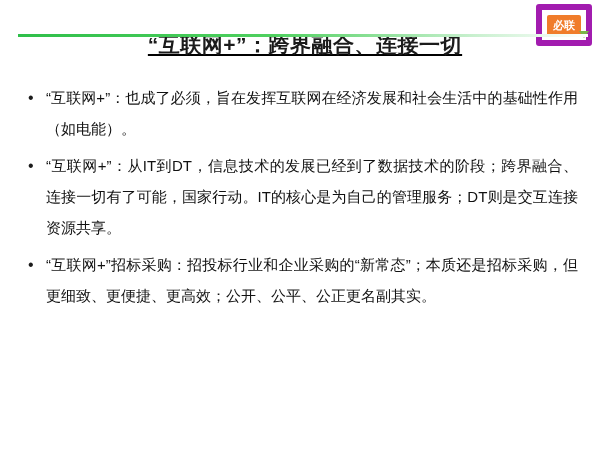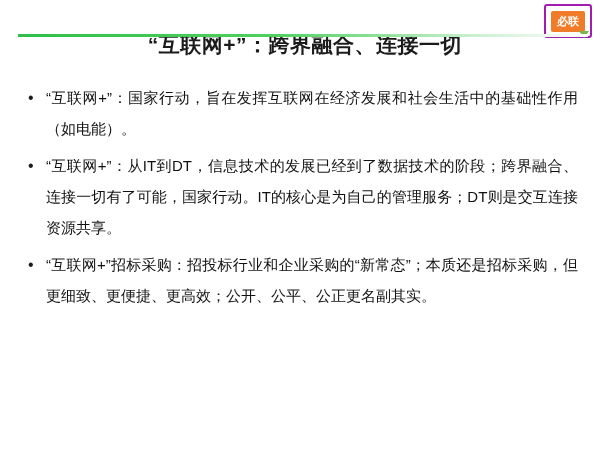--- a/index.html
+++ b/index.html
@@ -20,21 +20,21 @@
     background: #ffffff;
   }
   
   .logo {
     position: absolute;
     top: 4px;
     right: 8px;
     width: 44px;
     height: 30px;
     background: #ffffff;
-    border: 2px solid #a21caf;
+    border: 6px solid #a21caf;
     border-radius: 3px;
     display: flex;
     align-items: center;
     justify-content: center;
     font-family: Liberation Serif, serif;
   }
   .logo-inner {
     width: 34px;
     height: 21px;
     background: #f07c2a;
@@ -56,20 +56,21 @@
     border-right: 5px solid transparent;
     border-top: 7px solid #7ab648;
   }
   
   .title-wrap {
     position: absolute;
     top: 30px;
     left: 18px;
     right: 8px;
     height: 38px;
+    text-decoration: underline;
   }
   .title-text {
     font-size: 21px;
     font-weight: bold;
     color: #1b1b1b;
     text-align: center;
     line-height: 30px;
     white-space: nowrap;
     letter-spacing: 0.5px;
   }
@@ -122,21 +123,21 @@
 
   <div class="title-wrap">
     <div class="title-text">“互联网+”：跨界融合、连接一切</div>
   </div>
   <div class="title-rule"></div>
 
   <div class="body">
 
     <div class="bullet">
       <div class="dot">•</div>
-      <div class="btext">“互联网+”：国家行动，旨在发挥互联网在经济发展和社会生活中的基础性作用（如电能）。</div>
+      <div class="btext">“互联网+”：也成了必须，旨在发挥互联网在经济发展和社会生活中的基础性作用（如电能）。</div>
     </div>
 
     <div class="bullet">
       <div class="dot">•</div>
       <div class="btext">“互联网+”：从IT到DT，信息技术的发展已经到了数据技术的阶段；跨界融合、连接一切有了可能，国家行动。IT的核心是为自己的管理服务；DT则是交互连接资源共享。</div>
     </div>
 
     <div class="bullet">
       <div class="dot">•</div>
       <div class="btext">“互联网+”招标采购：招投标行业和企业采购的“新常态”；本质还是招标采购，但更细致、更便捷、更高效；公开、公平、公正更名副其实。</div>

